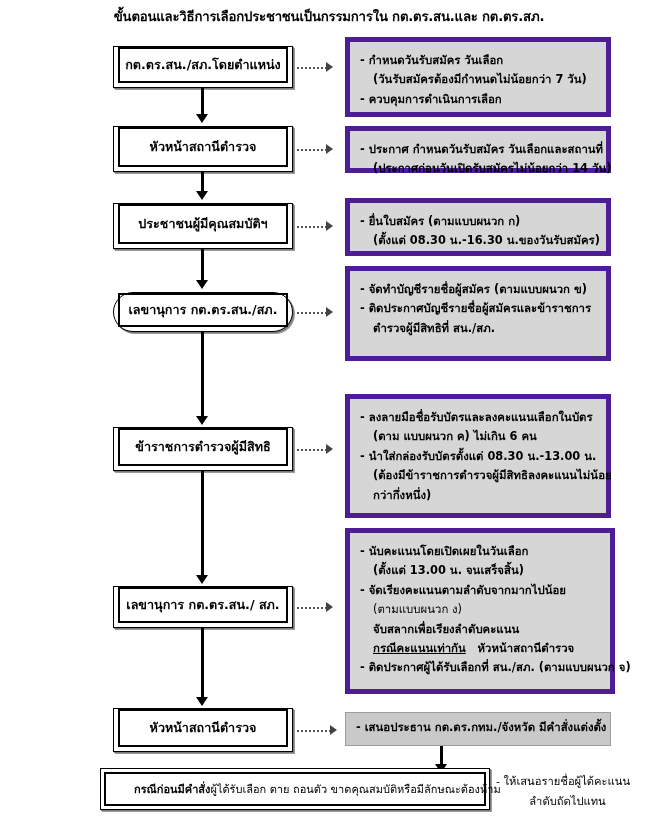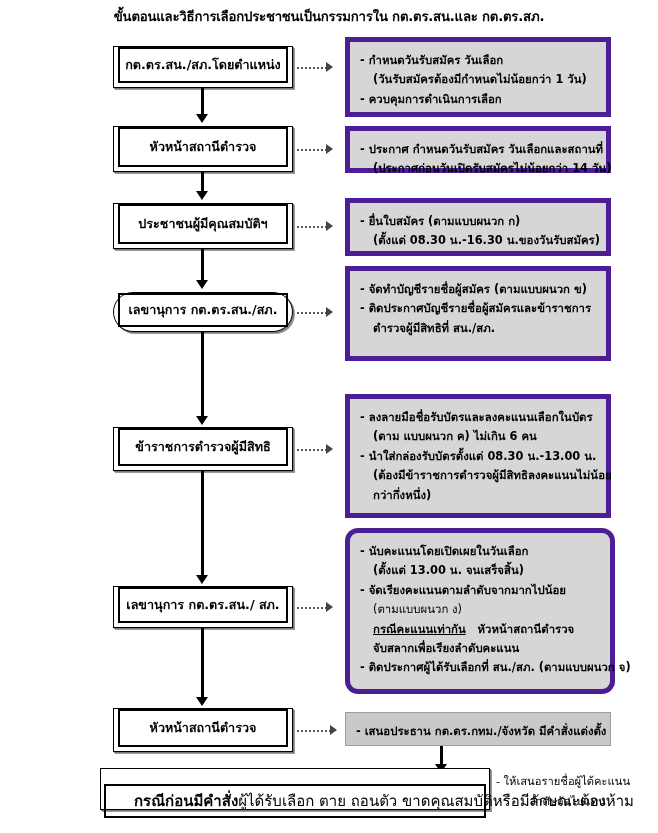--- a/index.html
+++ b/index.html
@@ -115,23 +115,22 @@
     box-shadow: 1px 1px 0 #7a7a7a, 2px 2px 0 #9a9a9a;
   }
   #bottom-box .inner {
     width: 100%;
     height: 100%;
     border: 2px solid #000000;
     display: flex;
     align-items: center;
     padding-left: 28px;
     box-sizing: border-box;
-    font-size: 15px;
-    white-space: nowrap;
-    margin-top: 12px;
+    font-size: 11px;
+    white-space: nowrap;
   }
   #bottom-box .inner .b { font-weight: bold; }
   #bottom-box .inner .r { font-weight: normal; }
 
   #bottom-note {
     position: absolute;
     font-size: 11.2px;
     line-height: 1.75;
     white-space: nowrap;
   }
@@ -207,21 +206,21 @@
 <div class="dotted-head" style="left:326px; top:444px;"></div>
 
 <div class="dotted" style="left:297px; top:607px; width:30px;"></div>
 <div class="dotted-head" style="left:326px; top:602px;"></div>
 
 <div class="dotted" style="left:297px; top:730px; width:34px;"></div>
 <div class="dotted-head" style="left:330px; top:725px;"></div>
 
 <div class="panel" id="panel-1" style="left:345px; top:37px; width:266px; height:80px;">
   <div class="ln">-  กำหนดวันรับสมัคร วันเลือก</div>
-  <div class="ln ind">(วันรับสมัครต้องมีกำหนดไม่น้อยกว่า 1 วัน)</div>
+  <div class="ln ind">(วันรับสมัครต้องมีกำหนดไม่น้อยกว่า 7 วัน)</div>
   <div class="ln">-  ควบคุมการดำเนินการเลือก</div>
 </div>
 
 <div class="panel" id="panel-2" style="left:345px; top:126px; width:266px; height:47px;">
   <div class="ln">-  ประกาศ กำหนดวันรับสมัคร วันเลือกและสถานที่</div>
   <div class="ln ind">(ประกาศก่อนวันเปิดรับสมัครไม่น้อยกว่า 14 วัน)</div>
 </div>
 
 <div class="panel" id="panel-3" style="left:345px; top:198px; width:266px; height:58px;">
   <div class="ln">-  ยื่นใบสมัคร (ตามแบบผนวก ก)</div>
@@ -235,33 +234,33 @@
 </div>
 
 <div class="panel" id="panel-5" style="left:345px; top:386px; width:266px; height:124px;margin-top:8px;">
   <div class="ln">-  ลงลายมือชื่อรับบัตรและลงคะแนนเลือกในบัตร</div>
   <div class="ln ind">(ตาม แบบผนวก ค)  ไม่เกิน 6  คน</div>
   <div class="ln">-  นำใส่กล่องรับบัตรตั้งแต่ 08.30 น.-13.00 น.</div>
   <div class="ln ind">(ต้องมีข้าราชการตำรวจผู้มีสิทธิลงคะแนนไม่น้อย</div>
   <div class="ln ind">กว่ากึ่งหนึ่ง)</div>
 </div>
 
-<div class="panel" id="panel-6" style="left:345px; top:528px; width:270px; height:166px;border-radius:13px;">
+<div class="panel" id="panel-6" style="left:345px; top:528px; width:270px; height:166px;">
   <div class="ln">-  นับคะแนนโดยเปิดเผยในวันเลือก</div>
   <div class="ln ind">(ตั้งแต่ 13.00 น. จนเสร็จสิ้น)</div>
   <div class="ln">-  จัดเรียงคะแนนตามลำดับจากมากไปน้อย</div>
   <div class="ln ind reg">(ตามแบบผนวก ง)</div>
+  <div class="ln ind">จับสลากเพื่อเรียงลำดับคะแนน</div>
   <div class="ln ind">
     <u>กรณีคะแนนเท่ากัน</u><span>&nbsp;&nbsp; หัวหน้าสถานีตำรวจ</span>
   </div>
-  <div class="ln ind">จับสลากเพื่อเรียงลำดับคะแนน</div>
   <div class="ln">-  ติดประกาศผู้ได้รับเลือกที่ สน./สภ. (ตามแบบผนวก จ)</div>
 </div>
 
-<div class="panel solid" id="panel-7" style="left:345px; top:712px; width:266px; height:34px; display:flex; align-items:flex-start;">
+<div class="panel solid" id="panel-7" style="left:345px; top:712px; width:266px; height:34px; display:flex; align-items:flex-end;">
   <div class="ln">-  เสนอประธาน กต.ตร.กทม./จังหวัด มีคำสั่งแต่งตั้ง</div>
 </div>
 
 <div id="bottom-box" style="left:100px; top:768px; width:390px; height:42px;">
   <div class="inner">
     <span class="b">กรณีก่อนมีคำสั่ง</span>
       <span class="r"> ผู้ได้รับเลือก ตาย ถอนตัว ขาดคุณสมบัติหรือมีลักษณะต้องห้าม</span>
   </div>
 </div>
 

